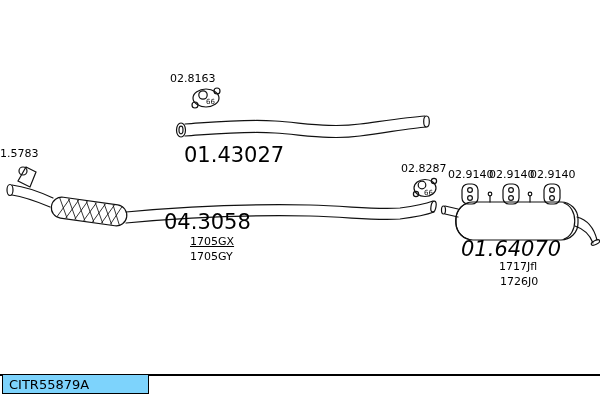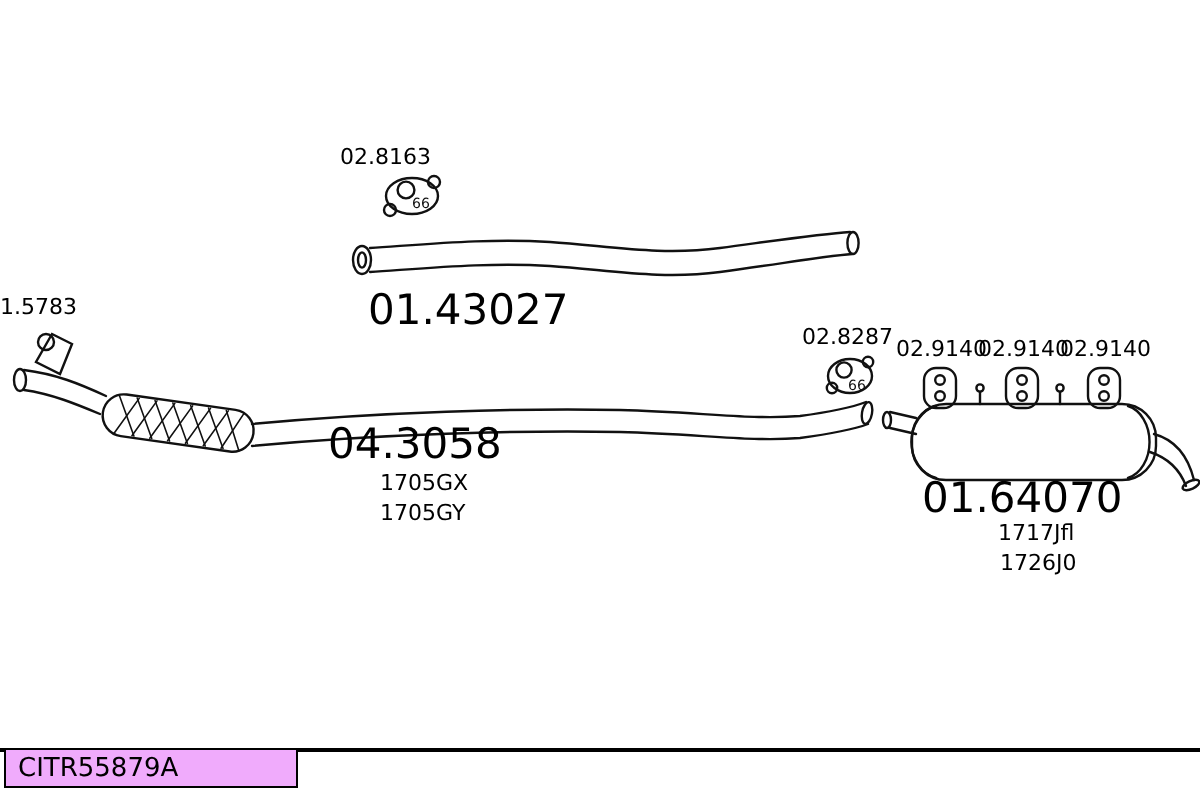--- a/index.html
+++ b/index.html
@@ -17,21 +17,21 @@
   .lg  { font-size: 21px; }
   .ctr { }
   .footer-rule {
     position: absolute; left: 0; top: 374px; width: 600px;
     border-top: 2px solid #000;
   }
   .code-box {
     position: absolute; left: 2px; top: 374px; width: 147px; height: 20px;
     border: 1.5px solid #000; box-sizing: border-box;
     display: flex; align-items: center; padding-left: 6px;
-    font-size: 13px; color: #000; background: #f0abfc;
+    font-size: 13px; color: #000; background: #7dd3fc;
   }
 </style>
 </head>
 <body>
 
 <div class="stage">
 
   <svg class="art" width="600" height="400" viewBox="0 0 600 400">
     <g stroke="#111" fill="none" stroke-width="1.2" stroke-linecap="round">
 
@@ -111,30 +111,30 @@
     </g>
   </svg>
 
   <div class="lbl sm ctr" style="left:170px; top:73px; width:76px;">02.8163</div>
 
   <div class="lbl lg" style="left:184px; top:144px;">01.43027</div>
 
   <div class="lbl sm ctr" style="left:0px; top:148px; width:68px;">1.5783</div>
 
   <div class="lbl lg" style="left:164px; top:211px;">04.3058</div>
-  <div class="lbl sm" style="left:190px; top:236px;">1705GX</div>
+  <div class="lbl sm" style="left:190px; top:236px;text-decoration:underline;">1705GX</div>
   <div class="lbl sm" style="left:190px; top:251px;">1705GY</div>
 
   <div class="lbl sm ctr" style="left:401px; top:163px; width:48px;">02.8287</div>
 
   <div class="lbl sm ctr" style="left:448px; top:169px; width:44px;">02.9140</div>
   <div class="lbl sm ctr" style="left:489px; top:169px; width:44px;">02.9140</div>
   <div class="lbl sm ctr" style="left:530px; top:169px; width:44px;">02.9140</div>
 
-  <div class="lbl lg" style="left:461px; top:238px;">01.64070</div>
+  <div class="lbl lg" style="left:461px; top:238px;font-style:italic;">01.64070</div>
   <div class="lbl sm" style="left:499px; top:261px;">1717Jfl</div>
   <div class="lbl sm" style="left:500px; top:276px;">1726J0</div>
 
   <div class="footer-rule"></div>
   <div class="code-box">
     <span>CITR55879A</span>
   </div>
 
 </div>
 

